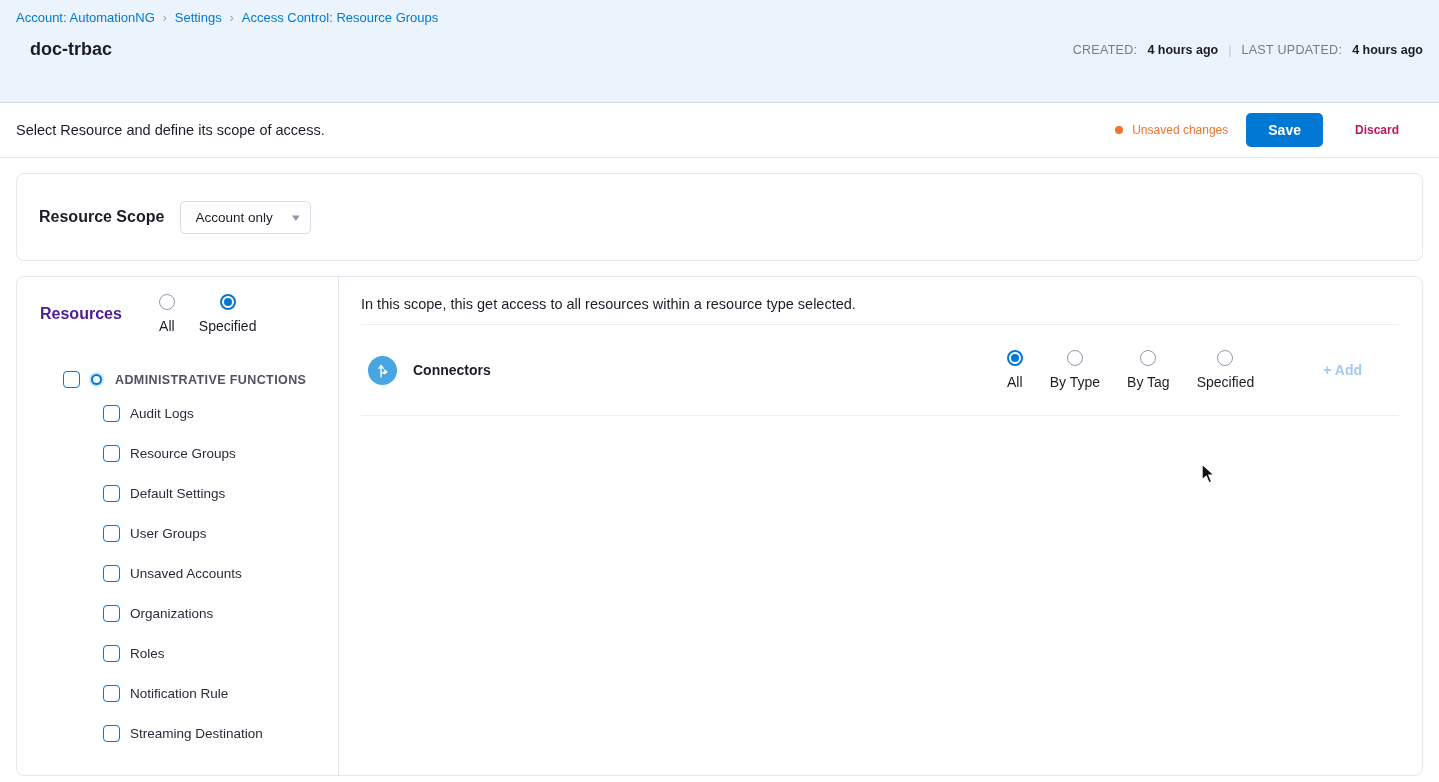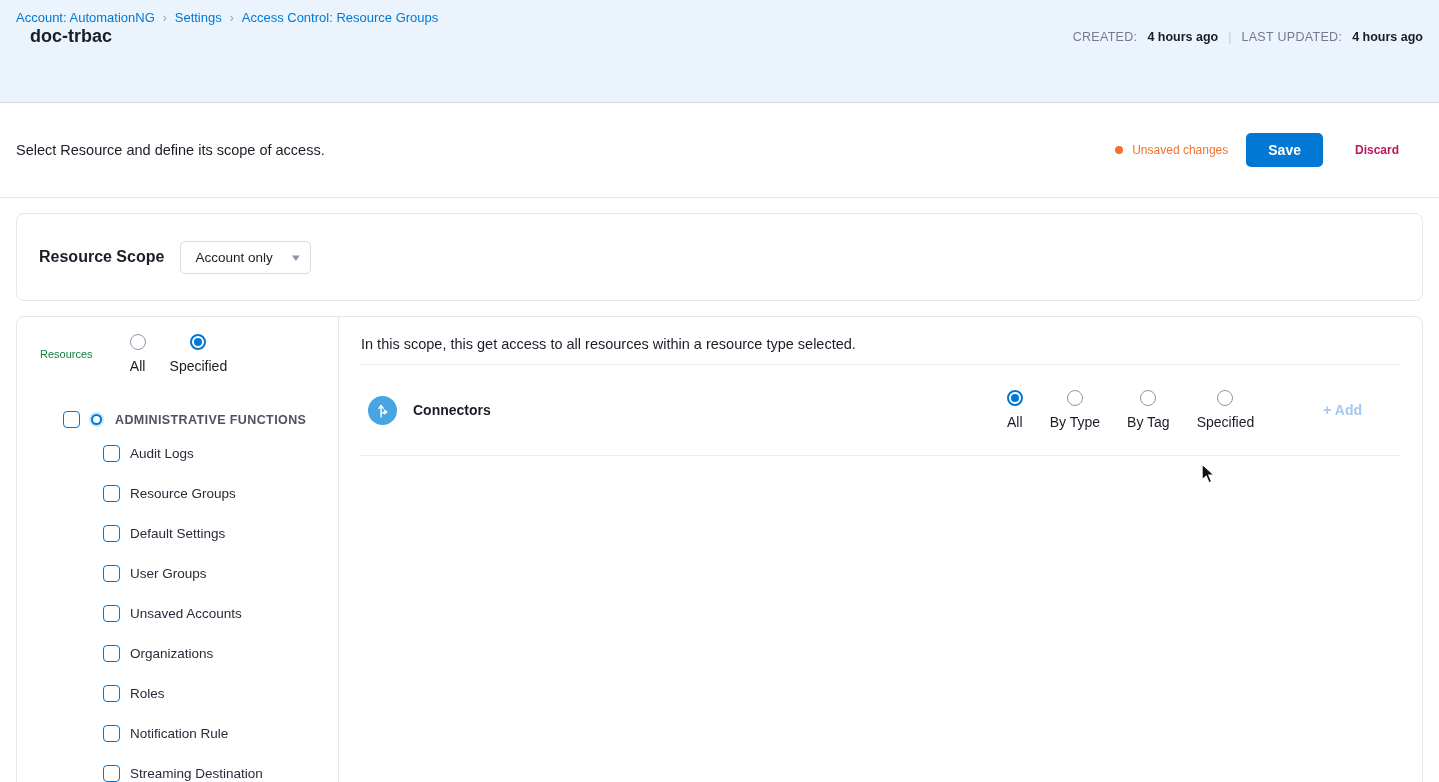--- a/index.html
+++ b/index.html
@@ -11,30 +11,30 @@
   }
 
   
   .page-header {
     height:103px; background:#ebf4fc; border-bottom:1px solid #d5d9e2;
     padding:6px 16px 0 16px;
   }
   .breadcrumb { font-size:13px; color:#0278d5; display:flex; align-items:center; gap:8px; padding-top:4px; }
   .breadcrumb a { color:#0278d5; text-decoration:none; cursor:pointer; }
   .crumb-sep { color:#9a9cb0; font-size:12px; }
-  .title-row { display:flex; align-items:center; justify-content:space-between; margin-top:1px; padding:0 0 0 14px; }
+  .title-row { display:flex; align-items:center; justify-content:space-between; margin-top:14px; padding:0 0 0 14px; }
   .page-title { font-size:18px; font-weight:700; color:#1c1c28; }
   .meta { display:flex; align-items:center; gap:10px; font-size:12.5px; }
   .meta-label { color:#77798e; letter-spacing:0.3px; }
   .meta-value { color:#1c1c28; font-weight:600; }
   .meta-sep { color:#c4c6d4; }
 
   
   .toolbar {
-    height:95px; background:#ffffff; border-bottom:1px solid #e6e6ef;
+    height:55px; background:#ffffff; border-bottom:1px solid #e6e6ef;
     display:flex; align-items:center; justify-content:space-between; padding:0 28px 0 16px;
   }
   .toolbar-desc { font-size:14.5px; color:#1c1c28; }
   .toolbar-actions { display:flex; align-items:center; }
   .unsaved { display:flex; align-items:center; gap:9px; color:#f2722e; font-size:12px; }
   .unsaved-dot { width:8px; height:8px; border-radius:50%; background:#f2722e; }
   .save-btn {
     margin-left:18px; background:#0278d5; color:#ffffff; border:none; border-radius:5px;
     font-family:inherit; font-size:14px; font-weight:700; padding:9px 22px; cursor:pointer;
   }
@@ -52,21 +52,21 @@
   .scope-select {
     display:flex; align-items:center; justify-content:space-between; gap:12px;
     border:1px solid #d9dae6; border-radius:5px; background:#fff;
     padding:8px 12px 8px 14px; min-width:131px; font-size:13.5px; color:#1c1c28; cursor:pointer;
   }
   .chev { color:#9293ab; font-size:11px; line-height:1; transform:scaleX(1.4); }
 
   .resources-card { height:500px; display:flex; align-items:stretch; }
   .left-panel { width:322px; border-right:1px solid #e6e6ef; padding:17px 0 0 23px; flex:none; }
   .panel-head { display:flex; align-items:center; }
-  .panel-title { font-size:11px; font-weight:400; color:#15803d; }
+  .panel-title { font-size:16px; font-weight:700; color:#4c1d95; }
   .panel-radios { display:flex; align-items:center; gap:24px; margin-left:37px; }
   .radio-opt { display:flex; align-items:center; gap:8px; font-size:14px; color:#1c1c28; cursor:pointer;flex-direction:column; }
   .radio {
     width:16px; height:16px; border-radius:50%; border:1.5px solid #9293ab; background:#fff;
     flex:none; position:relative;
   }
   .radio.checked { border-color:#0278d5; border-width:2px; }
   .radio.checked::after {
     content:""; position:absolute; inset:2px; border-radius:50%; background:#0278d5;
   }

